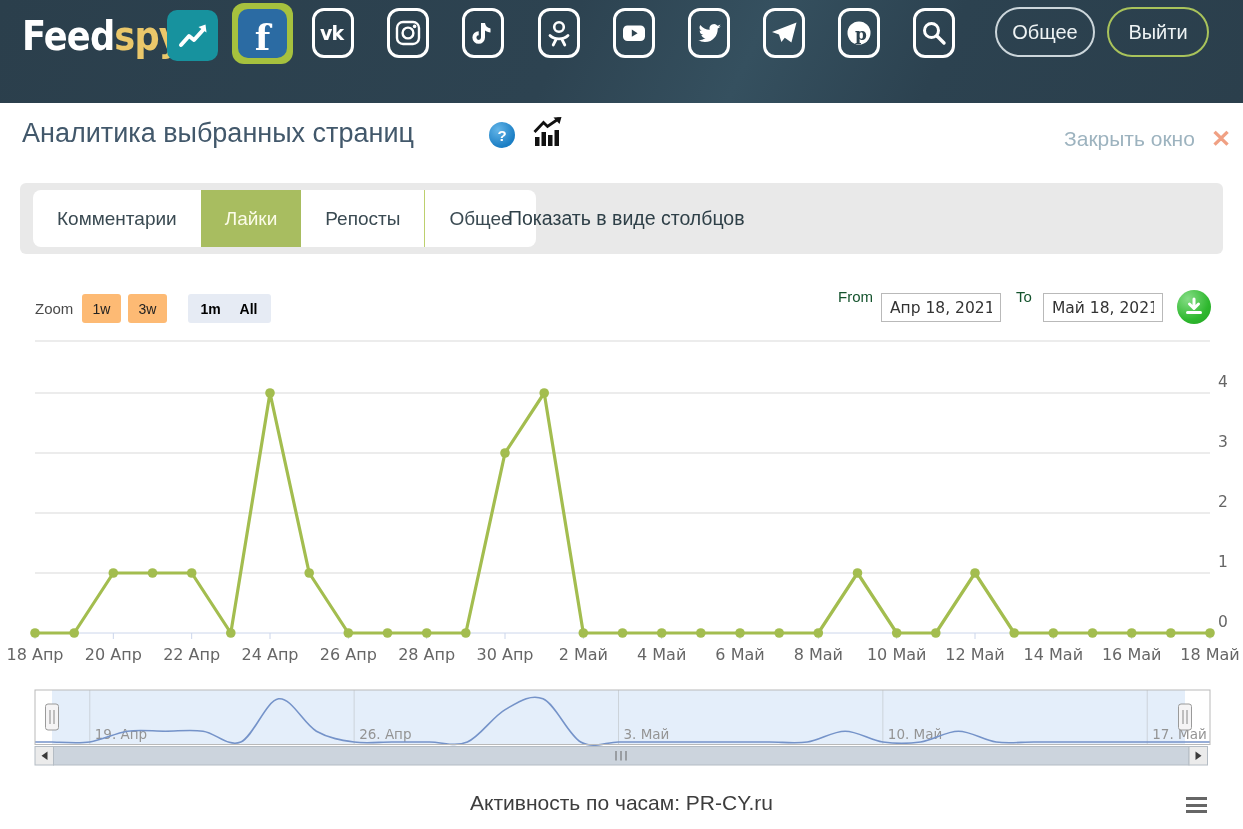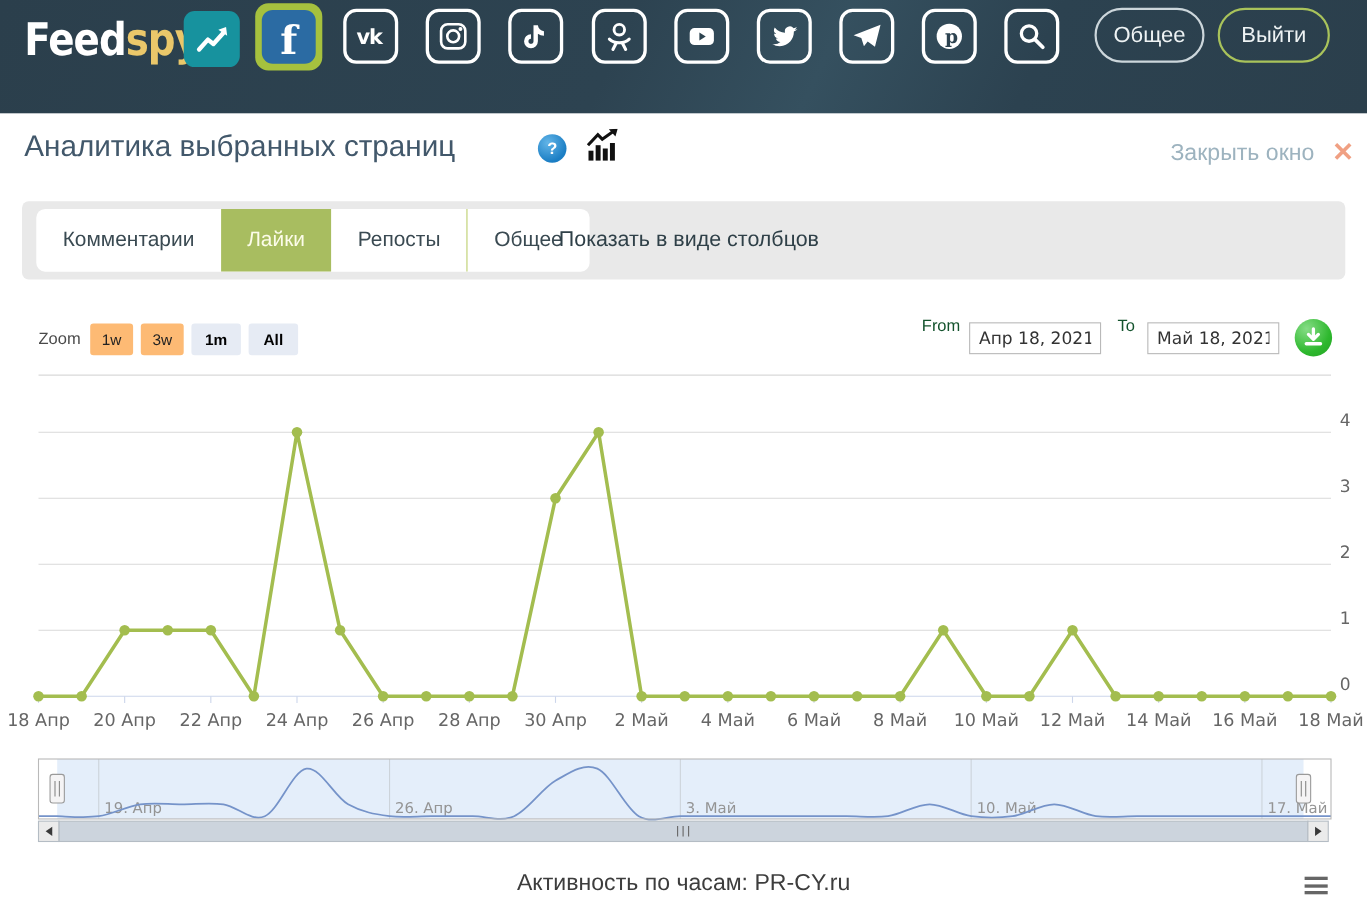--- a/index.html
+++ b/index.html
@@ -7,21 +7,21 @@
   #app{position:relative;width:1243px;height:829px;background:#fff;overflow:hidden}
 
   
   .header{position:absolute;left:0;top:0;width:1243px;height:103px;
     background:linear-gradient(115deg,#2b3f4c 0%,#2d4351 45%,#35505f 60%,#2c4250 75%,#2b3f4c 100%)}
   .logo{position:absolute;left:22px;top:12px;font-size:41px;font-weight:bold;color:#fff;
     letter-spacing:-1px;transform:scaleX(.86);transform-origin:left center;font-family:"DejaVu Sans",sans-serif}
   .logo .gold{color:#eac76a}
   .logo-badge{position:absolute;left:167px;top:10px;width:51px;height:51px;border-radius:10px;background:#17929e;
     display:flex;align-items:center;justify-content:center}
-  .sicon{position:absolute;top:8px;width:50px;height:50px;border:3px solid #fff;border-radius:12px;
+  .sicon{position:absolute;top:8px;width:42px;height:50px;border:3px solid #fff;border-radius:12px;
     display:flex;align-items:center;justify-content:center}
   .fb-wrap{position:absolute;left:232px;top:3px;width:61px;height:61px;background:#a6c13e;border-radius:12px;
     display:flex;align-items:center;justify-content:center}
   .fb-inner{width:49px;height:49px;background:#2b6ba3;border-radius:10px;display:flex;align-items:center;justify-content:center}
   .fb-inner span{color:#fff;font-family:"DejaVu Serif",serif;font-weight:bold;font-size:36px;line-height:1;margin-top:6px}
   .hdr-btn{position:absolute;top:7px;height:50px;border-radius:26px;display:flex;align-items:center;justify-content:center;
     color:#eef3f4;font-size:20px;cursor:pointer}
   .btn-tariffs{left:995px;width:100px;border:2px solid #ccd6db}
   .btn-logout{left:1107px;width:102px;border:2px solid #a9c35b}
 
@@ -174,21 +174,21 @@
       <div class="tab active" id="tab-0">Лайки</div>
       <div class="tab" id="tab-2">Репосты</div>
       <div class="tab" id="tab-3">Общее</div>
     </div>
     <div class="view-link">Показать в виде столбцов</div>
   </div>
 
   <div class="zoom-label">Zoom</div>
   <div class="zbtn" id="zoom-btn-0" style="left:82px;width:39px">1w</div>
   <div class="zbtn" id="zoom-btn-1" style="left:128px;width:39px">3w</div>
-  <div class="zbtn sel" id="zoom-btn-2" style="left:174px;width:45px">1m</div>
+  <div class="zbtn sel" id="zoom-btn-2" style="left:188px;width:45px">1m</div>
   <div class="zbtn sel" id="zoom-btn-3" style="left:226px;width:45px">All</div>
 
   <span class="from-label" style="left:838px">From</span>
   <input class="date-input" style="left: 881px;" value="Апр 18, 2021">
   <span class="from-label" style="left:1016px">To</span>
   <input class="date-input" style="left: 1043px;" value="Май 18, 2021">
   <div class="dl-btn">
     <svg width="20" height="20" viewBox="0 0 20 20">
       <path d="M10,2 V10 M10,11.5 L5.5,7 M10,11.5 L14.5,7" stroke="#fff" stroke-width="3" fill="none" stroke-linecap="round" stroke-linejoin="round"></path>
       <path d="M3.5,15.5 H16.5" stroke="#fff" stroke-width="3" stroke-linecap="round"></path>

